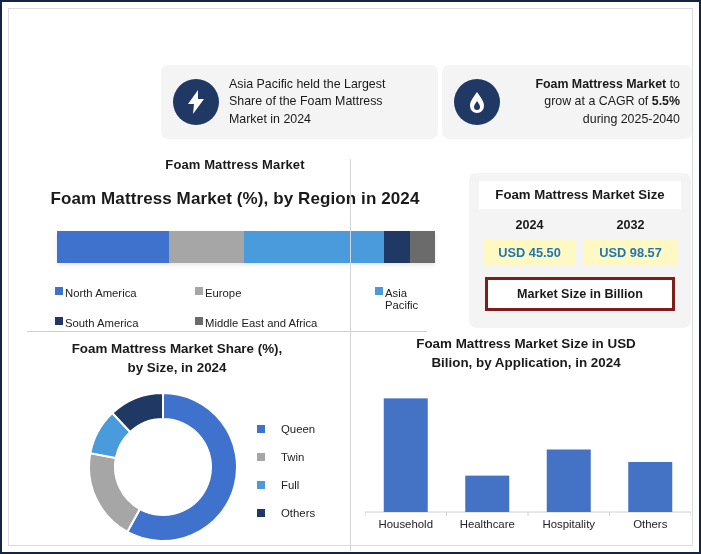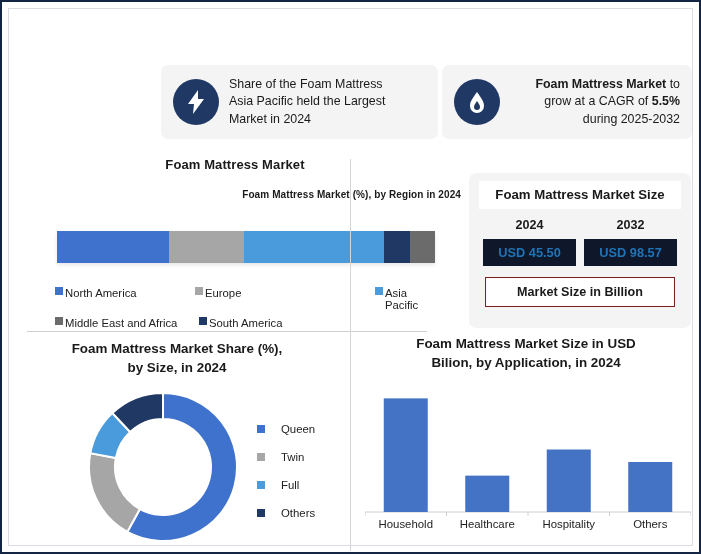--- a/index.html
+++ b/index.html
@@ -59,21 +59,21 @@
   .callout-2 .callout-text{text-align:right; flex:1;}
   .callout-text b{font-weight:bold;}
 
   
   .region-title-1{
     position:absolute; left:0; top:148px; width:452px;
     text-align:center; font-size:13px; font-weight:bold; letter-spacing:.1px;
   }
   .region-title-2{
     position:absolute; left:0; top:180px; width:452px;
-    text-align:right; font-size:10px; font-weight:bold; letter-spacing:.1px;
+    text-align:center; font-size:17px; font-weight:bold; letter-spacing:.1px;
   }
   .stack-wrap{
     position:absolute; left:48px; top:222px;
     width:378px; height:32px;
     display:flex;
     box-shadow:0 2px 4px rgba(0,0,0,.10);
   }
   .seg{height:100%;}
 
   .region-legend{
@@ -103,30 +103,30 @@
     background:#fff;
     text-align:center;
     font-size:13.2px; font-weight:bold;
     padding:6px 0 7px;
     margin:0 0 9px;
   }
   .yr-row{display:flex; text-align:center;}
   .yr-col{flex:1;}
   .yr{font-size:12.6px; font-weight:bold; margin-bottom:7px;}
   .usd{
-    background:#0f172a;
+    background:#fef9c3;
     color:#1f74b8;
     font-size:12.8px;
     font-weight:bold;
     padding:6px 0;
     margin:0 4px;
   }
   .size-foot{
     background:#fff;
-    border:1px solid #7f1d1d;
+    border:3px solid #7f1d1d;
     box-sizing:border-box;
     text-align:center;
     font-size:12.6px; font-weight:bold;
     padding:7px 0;
     margin:11px 6px 0;
   }
 
   
   .hdivide{
     position:absolute; left:18px; top:322px; width:400px;
@@ -180,37 +180,37 @@
  <div class="inner">
 
 
   <div class="callout callout-1">
     <div class="badge">
       <svg width="22" height="26" viewBox="0 0 22 26">
             <path d="M13 1 L3 15 h6 L8 25 L19 10 h-6 z" fill="#fff"></path>
           </svg>
     </div>
     <div class="callout-text">
+      <div>Asia Pacific held the Largest</div>
       <div>Share of the Foam Mattress</div>
-      <div>Asia Pacific held the Largest</div>
       <div>Market in 2024</div>
     </div>
   </div>
 
   <div class="callout callout-2">
     <div class="badge">
       <svg width="22" height="26" viewBox="0 0 22 26">
             <path d="M11 3 C7 9 4 12 4 17 a7 7 0 0 0 14 0 c0 -5 -3 -8 -7 -14 z" fill="#fff"></path>
             <path d="M11 12 c-2 3 -3 4 -3 6 a3 3 0 0 0 6 0 c0 -2 -1 -3 -3 -6 z" fill="#1f3864"></path>
           </svg>
     </div>
     <div class="callout-text">
       <div><b>Foam Mattress Market</b><span> to</span></div>
       <div><span>grow at a CAGR of </span><b>5.5%</b></div>
-      <div>during 2025-2032</div>
+      <div>during 2025-2040</div>
     </div>
   </div>
 
   <div class="region-title-1">Foam Mattress Market</div>
   <div class="region-title-2">Foam Mattress Market  (%), by Region in 2024</div>
 
   <div class="stack-wrap" id="stackbar">
         <div class="seg" style="width: 29.5%; background: rgb(63, 114, 205);"></div>
         <div class="seg" style="width: 20%; background: rgb(166, 166, 166);"></div>
         <div class="seg" style="width: 37%; background: rgb(74, 155, 219);"></div>
@@ -224,27 +224,27 @@
           <span>North America</span>
         </div>
         <div class="lg-item w2">
           <span class="sw" style="background: rgb(166, 166, 166);"></span>
           <span>Europe</span>
         </div>
         <div class="lg-item w3">
           <span class="sw" style="background: rgb(74, 155, 219);"></span>
           <span>Asia Pacific</span>
         </div>
+        <div class="lg-item w1">
+          <span class="sw" style="background: rgb(31, 56, 100);"></span>
+          <span>South America</span>
+        </div>
         <div class="lg-item w2">
           <span class="sw" style="background: rgb(107, 107, 107);"></span>
           <span>Middle East and Africa</span>
-        </div>
-        <div class="lg-item w1">
-          <span class="sw" style="background: rgb(31, 56, 100);"></span>
-          <span>South America</span>
         </div>
       </div>
 
   <div class="size-panel">
     <div class="size-head">Foam Mattress Market Size</div>
     <div class="yr-row">
       <div class="yr-col">
         <div class="yr">2024</div>
         <div class="usd">USD 45.50</div>
       </div>

